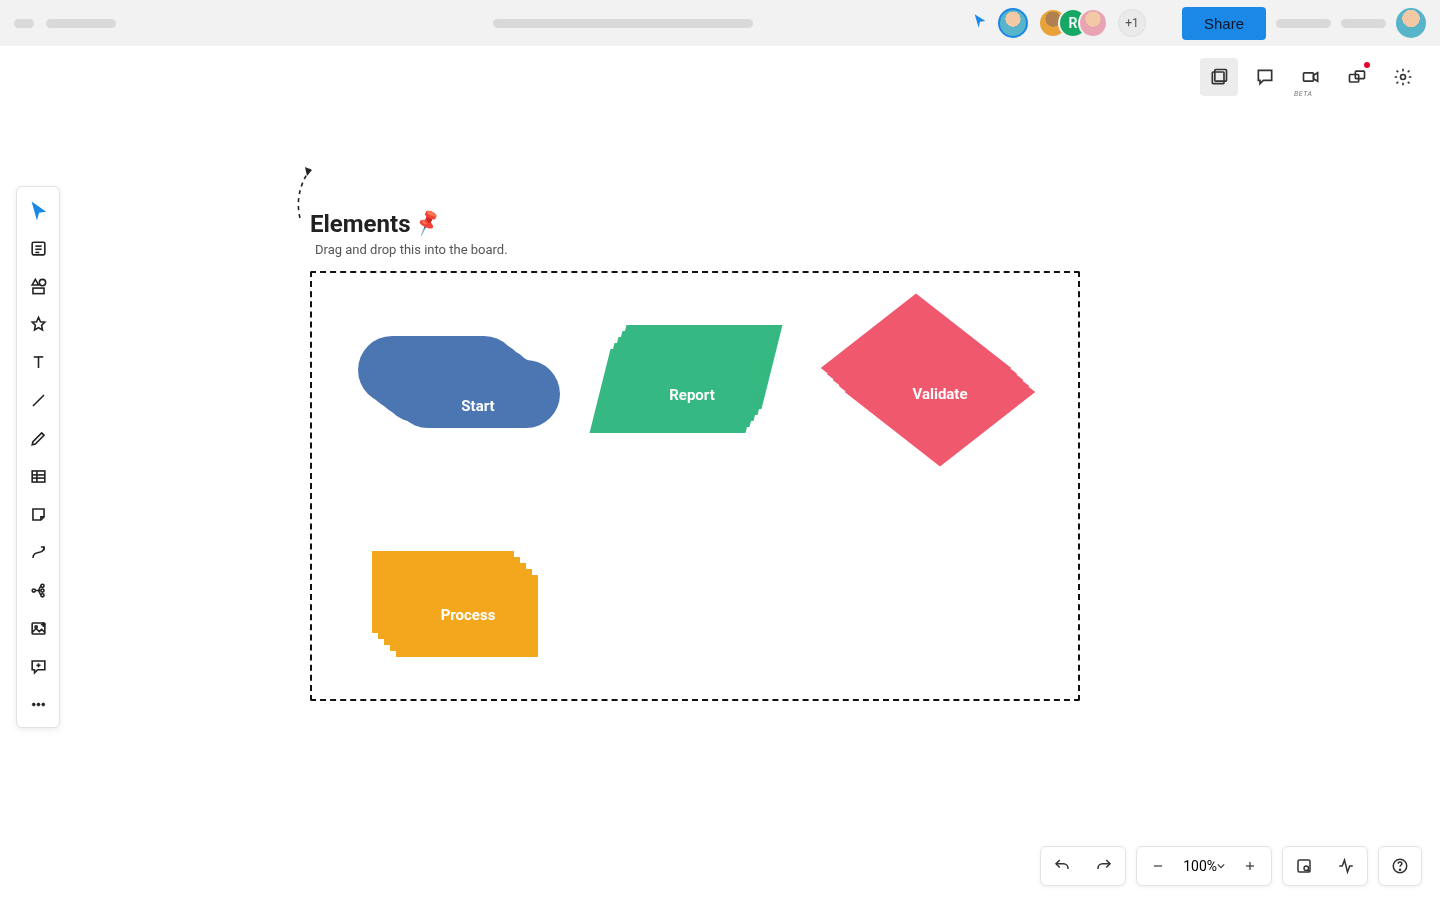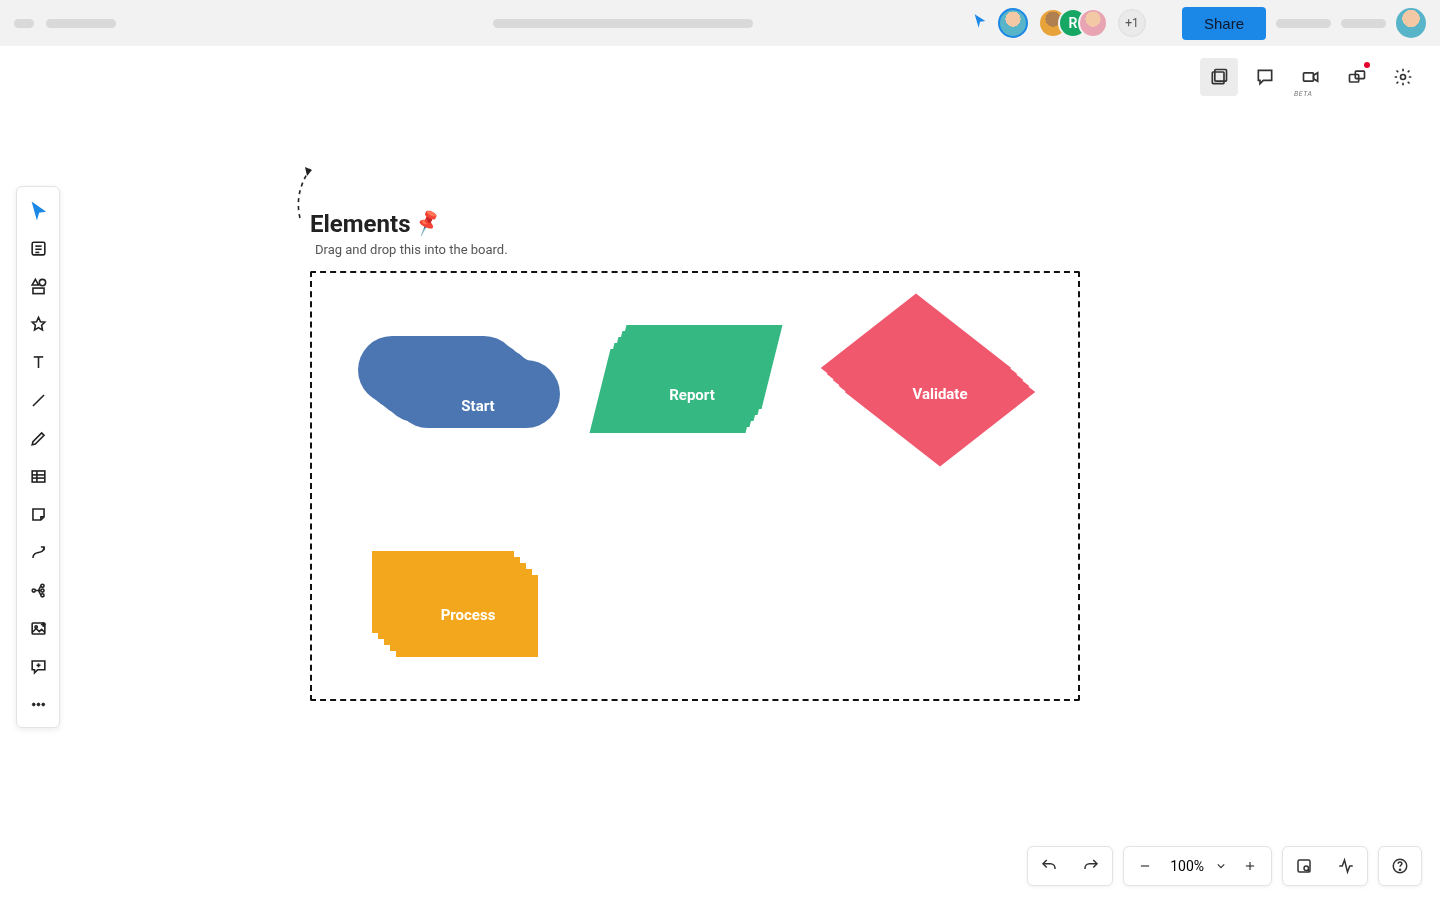--- a/index.html
+++ b/index.html
@@ -74,21 +74,21 @@
   
   .report { left:608px; top:497px; width:176px; height:120px; }
   .doc { position:absolute; width:148px; height:92px; }
   .docshape { fill:#3c8ee9; }
   .dc1{top:0;left:0;} .dc2{top:6px;left:6px;} .dc3{top:12px;left:12px;} .dc4{top:18px;left:18px;} .dc5{top:24px;left:24px;}
 
   
   .bottom-bar { position:absolute; bottom:14px; right:18px; display:flex; gap:10px; align-items:center; }
   .bb-group { background:#fff; border:1px solid #e3e3e3; border-radius:6px; box-shadow:0 1px 4px rgba(0,0,0,0.06); height:40px; display:flex; align-items:center; }
   .bb-btn { width:42px; height:40px; display:flex; align-items:center; justify-content:center; cursor:pointer; color:#333; }
-  .bb-zoom-text { font-size:14px; padding: 0 4px; display:flex; align-items:center; gap:13px; cursor:pointer;}
+  .bb-zoom-text { font-size:14px; padding: 0 4px; display:flex; align-items:center; gap:0; cursor:pointer;}
 
   .pin { font-size:20px; transform: rotate(-20deg) translateY(-2px); display:inline-block;}
 
   .avatar-face { background: radial-gradient(circle at 50% 35%, #f3c9a5 0 35%, transparent 36%), linear-gradient(#58b4c9,#58b4c9); }
   .avatar-face2 { background: radial-gradient(circle at 50% 35%, #b08050 0 35%, transparent 36%), linear-gradient(#e8a23a,#e8a23a); }
   .avatar-face3 { background: radial-gradient(circle at 50% 35%, #f3c9a5 0 35%, transparent 36%), linear-gradient(#e9a4b4,#e9a4b4); }
 </style>
 </head>
 <body>
 

